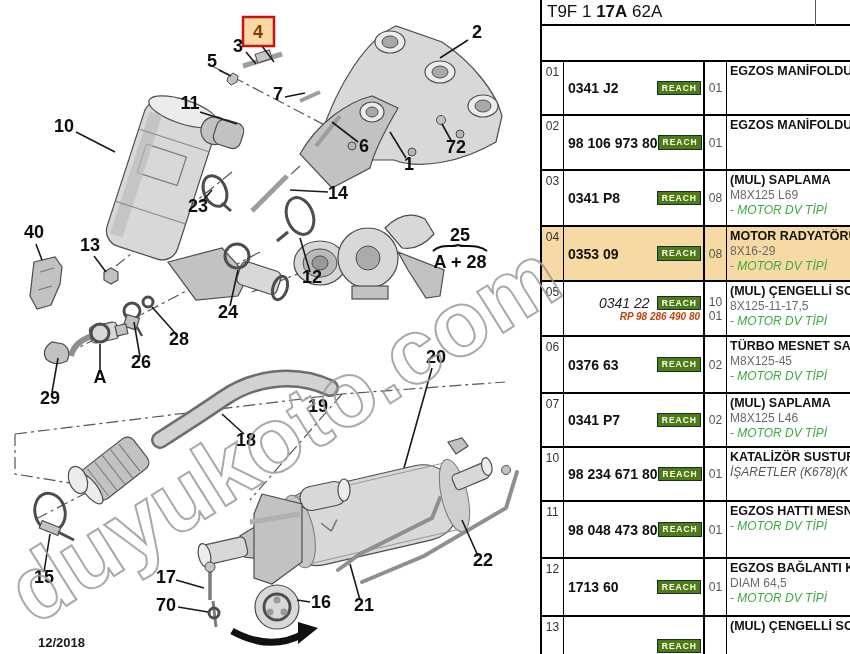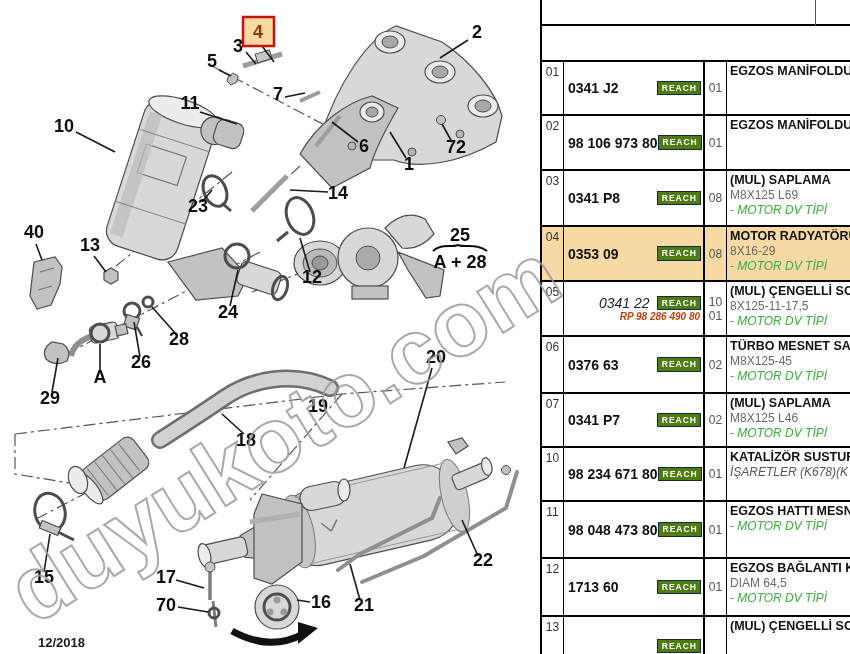--- a/index.html
+++ b/index.html
@@ -267,20 +267,21 @@
         <text x="166" y="583" text-anchor="middle" class="lbl">17</text>
         <text x="166" y="611" text-anchor="middle" class="lbl">70</text>
         <text x="321" y="608" text-anchor="middle" class="lbl">16</text>
         <text x="364" y="611" text-anchor="middle" class="lbl">21</text>
         <text x="483" y="566" text-anchor="middle" class="lbl">22</text>
       </g>
   </svg>
 
   <div id="table">
     <div id="hdr">
+      <div class="htxt"><span>T9F 1 </span><b>17A</b><span> 62A</span></div>
       <div class="hline"></div>
     </div>
     <div id="band"></div>
     <div id="rows">
         <div class="row" style="height: 54px;">
           <div class="c-no">01</div>
           <div class="c-code">
             <div class="codeline">
               <span class="pcode">0341 J2</span>
               <span class="reach">REACH</span>

